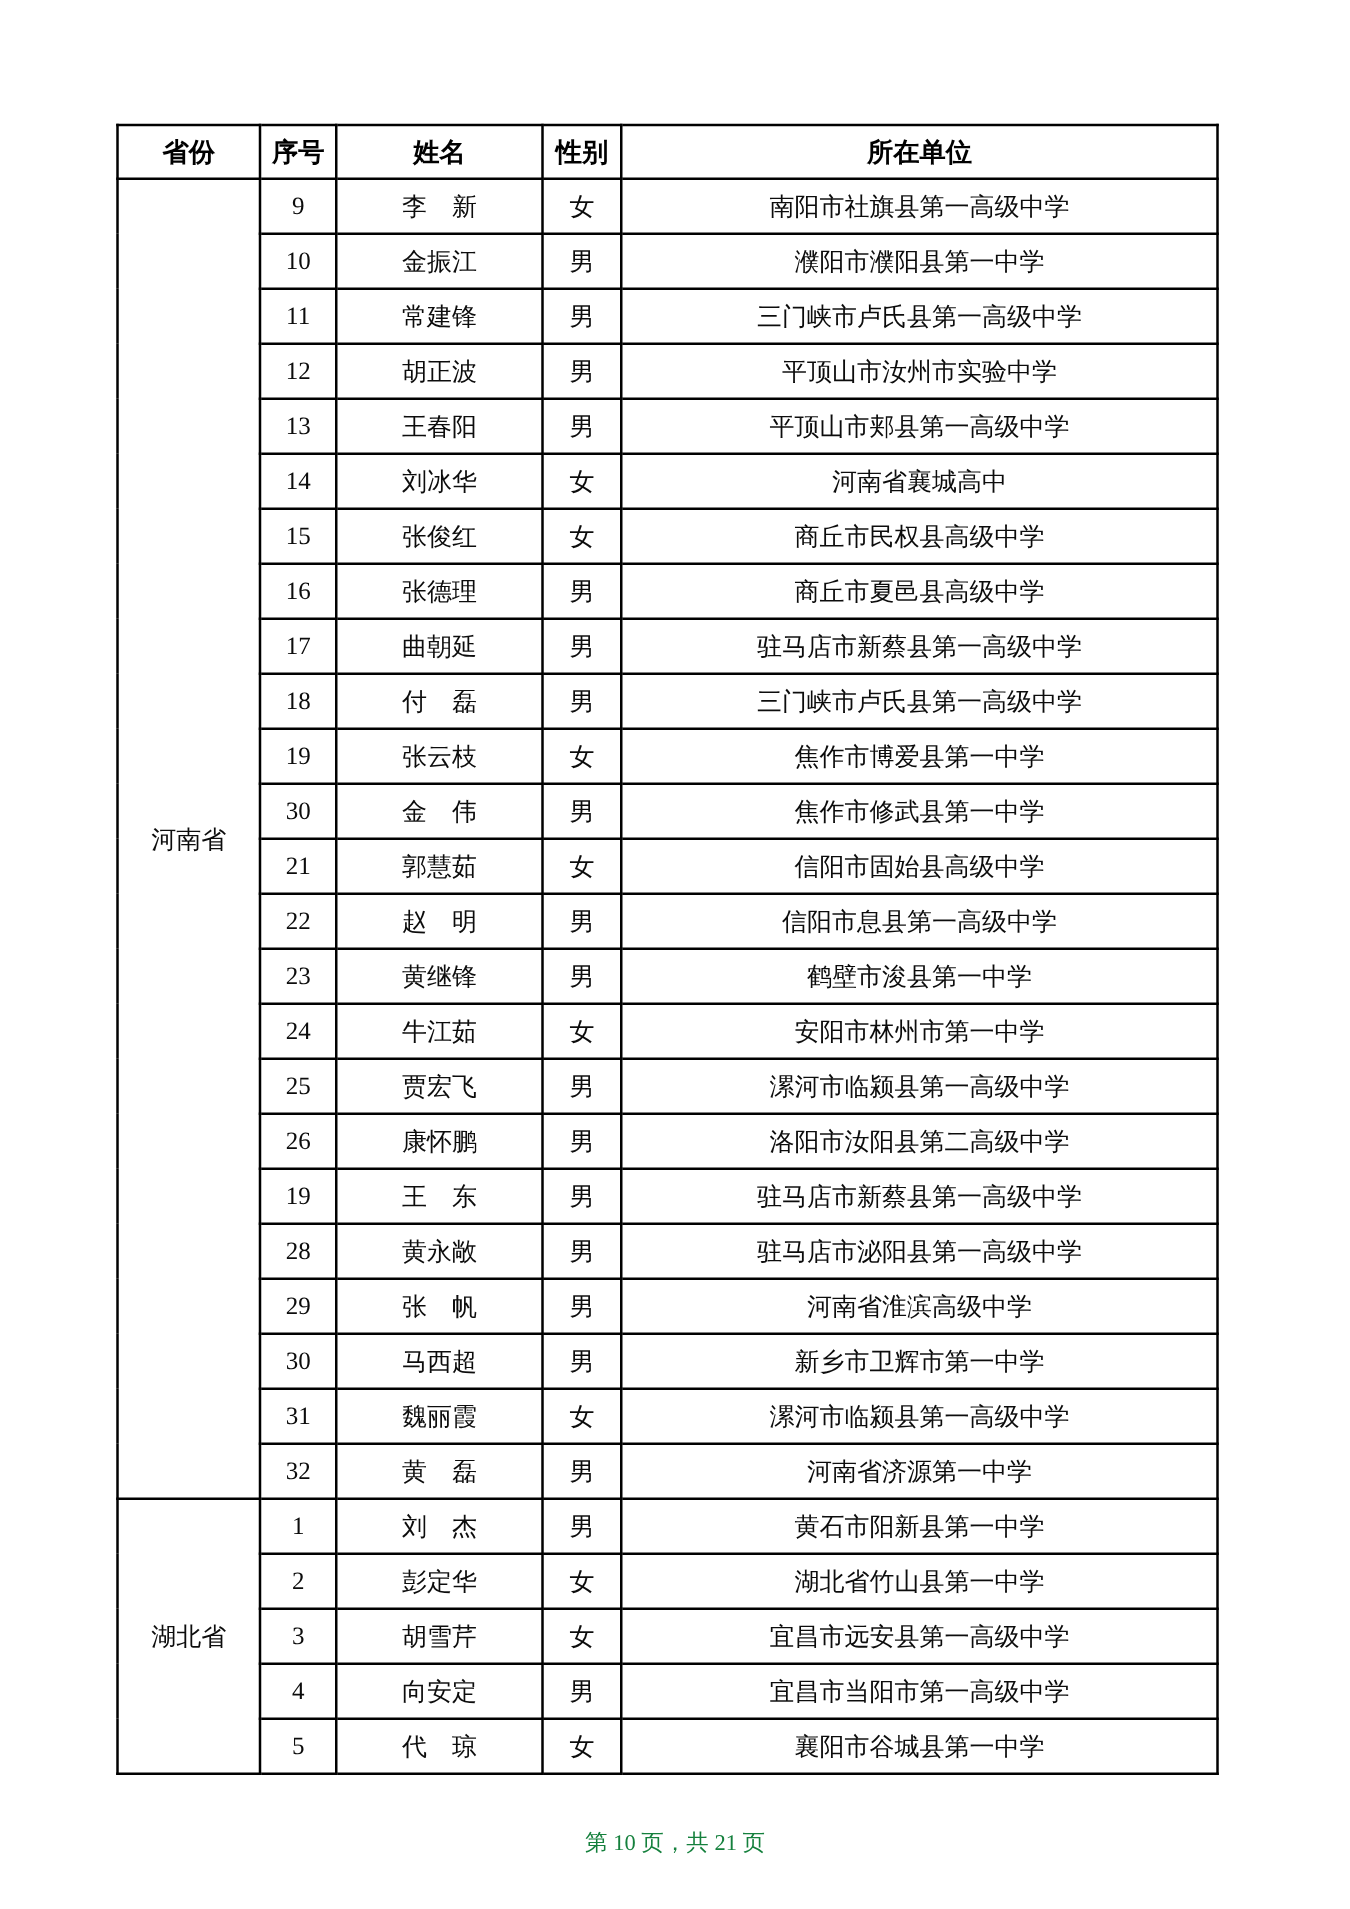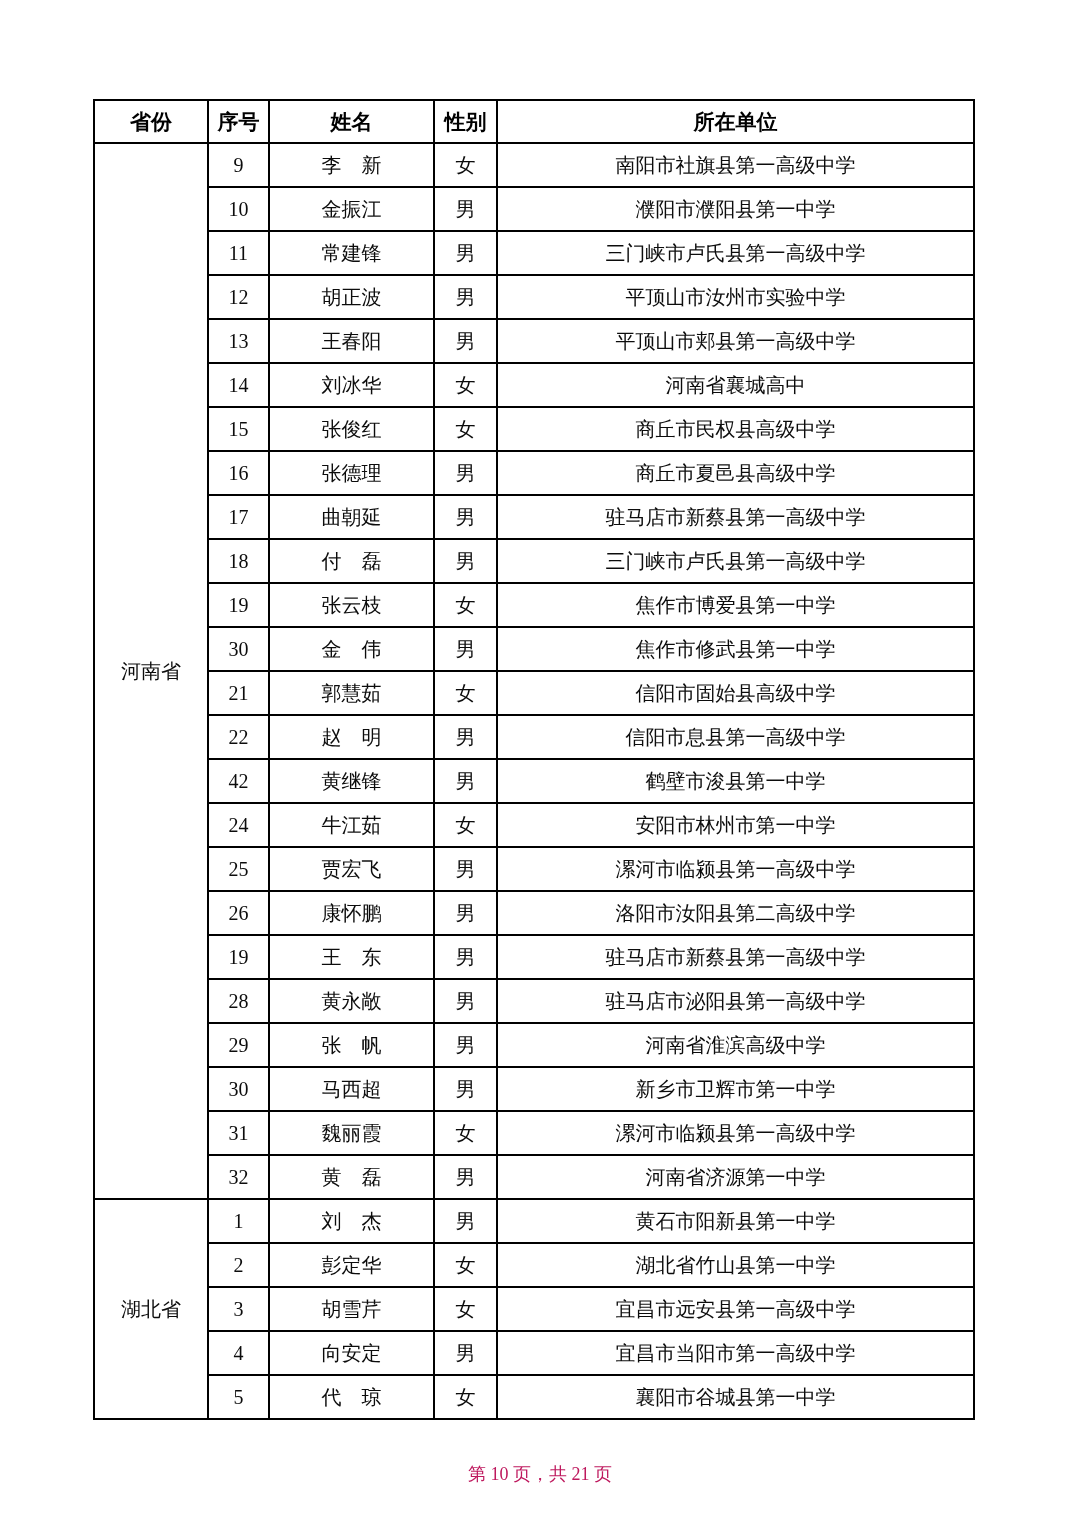--- a/index.html
+++ b/index.html
@@ -43,21 +43,21 @@
   td.row-number-cell { font-size: 21px; }
   td.province-cell { font-size: 20px; }
   .footer {
     position: absolute;
     left: 0;
     top: 1462px;
     width: 100%;
     text-align: center;
     font-family: "Liberation Serif", "DejaVu Serif", serif;
     font-size: 18px;
-    color: #be185d;
+    color: #15803d;
   }
 </style>
 </head>
 <body>
 
 <div class="page">
   <table class="roster">
     <colgroup>
       <col style="width:114px">
       <col style="width:61px">
@@ -154,21 +154,21 @@
           <td class="gender-cell">女</td>
           <td class="unit-cell">信阳市固始县高级中学</td>
         </tr>
         <tr>
           <td class="row-number-cell">22</td>
           <td class="name-cell">赵　明</td>
           <td class="gender-cell">男</td>
           <td class="unit-cell">信阳市息县第一高级中学</td>
         </tr>
         <tr>
-          <td class="row-number-cell">42</td>
+          <td class="row-number-cell">23</td>
           <td class="name-cell">黄继锋</td>
           <td class="gender-cell">男</td>
           <td class="unit-cell">鹤壁市浚县第一中学</td>
         </tr>
         <tr>
           <td class="row-number-cell">24</td>
           <td class="name-cell">牛江茹</td>
           <td class="gender-cell">女</td>
           <td class="unit-cell">安阳市林州市第一中学</td>
         </tr>

